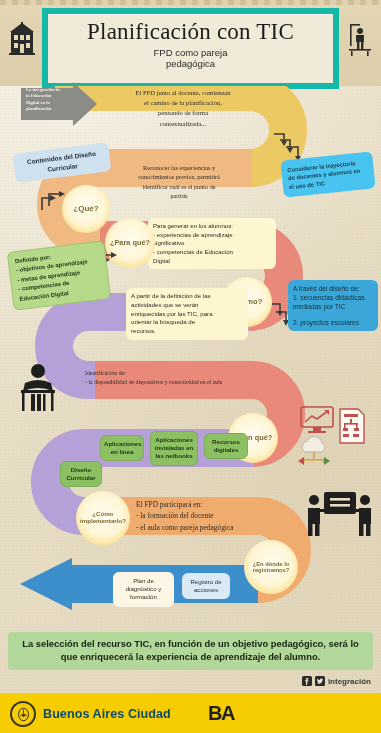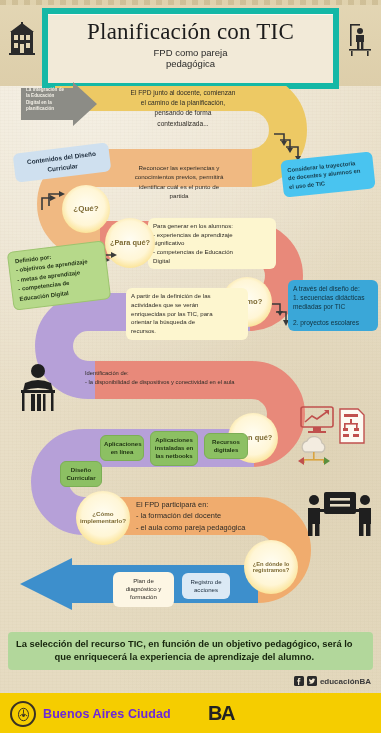--- a/index.html
+++ b/index.html
@@ -54,21 +54,21 @@
     margin:2px 0 0;font-size:9.5px;color:#2a2a2a;line-height:1.2;font-weight:400;
   }
   .icon-school{position:absolute;left:8px;top:22px;width:28px;height:34px;}
   .icon-teacher{position:absolute;right:8px;top:22px;width:26px;height:34px;}
 
   
   .flow{position:absolute;left:0;top:86px;width:381px;height:540px;}
   .flow svg{position:absolute;left:0;top:0;}
 
   
-  .tx{position:absolute;color:#2e2b26;}
+  .tx{position:absolute;color:#2e2b26;font-family:Liberation Serif, serif;}
   .tx.center{text-align:center;}
 
   .node{
     position:absolute;border-radius:50%;
     background:radial-gradient(circle at 50% 45%,#fffdf3 0%,#fff6d6 52%,#fbe49a 74%,rgba(250,219,132,.35) 100%);
     display:flex;align-items:center;justify-content:center;text-align:center;
     color:#7d6a33;font-weight:700;line-height:1.08;
   }
 
   .callout{position:absolute;border-radius:6px;}
@@ -85,38 +85,38 @@
   .tilt-b{transform:rotate(-7deg);}
 
   .grayarrow{position:absolute;}
 
   .squiggle{position:absolute;}
 
   
   .conclusion{
     position:absolute;left:8px;top:632px;width:365px;height:38px;
     background:#b2d79b;border-radius:4px;
-    display:flex;align-items:center;justify-content:flex-start;text-align:center;
+    display:flex;align-items:center;justify-content:center;text-align:center;
     font-size:9.4px;font-weight:700;color:#16240d;line-height:1.35;padding:0 8px;
     box-sizing:border-box;
   }
 
   .social{
     position:absolute;right:10px;top:676px;display:flex;align-items:center;gap:3px;
     font-size:8px;font-weight:700;color:#3a3a3a;
   }
 
   
   .footer{
     position:absolute;left:0;top:693px;width:381px;height:40px;background:#f5cd00;
   }
   .footer-left{position:absolute;left:10px;top:8px;display:flex;align-items:center;gap:7px;}
   .ba-seal{width:22px;height:22px;border-radius:50%;background:#f5cd00;border:2px solid #3a3223;
            display:flex;align-items:center;justify-content:center;}
-  .ba-city{font-size:12.5px;font-weight:700;color:#6d28d9;letter-spacing:.1px;}
+  .ba-city{font-size:12.5px;font-weight:700;color:#0c4a6e;letter-spacing:.1px;}
   .footer-right{position:absolute;left:208px;top:10px;display:flex;align-items:center;gap:6px;}
   .ba-logo{font-size:20px;font-weight:800;color:#222;letter-spacing:-1.5px;line-height:1;}
   .ba-slogan{font-size:10.5px;font-weight:600;color:#2b2b2b;letter-spacing:.1px;}
 </style>
 </head>
 <body>
 
 <div class="canvas">
   <div class="paper"></div>
 
@@ -409,21 +409,21 @@
 
   <div class="social">
     <svg width="10" height="10" viewBox="0 0 10 10">
       <rect width="10" height="10" rx="1.5" fill="#2b2b2b"></rect>
       <path d="M6.4 3.2h-.8c-.3 0-.4.1-.4.4V4.3h1.2l-.15 1.2H5.2V9H4V5.5H3.2V4.3H4V3.4c0-.9.5-1.4 1.4-1.4h1z" fill="#f0e6cf"></path>
     </svg>
     <svg width="10" height="10" viewBox="0 0 10 10">
       <rect width="10" height="10" rx="1.5" fill="#2b2b2b"></rect>
       <path d="M8.4 3.1c-.25.11-.5.18-.78.22.28-.17.5-.44.6-.76-.27.16-.56.27-.87.33a1.35 1.35 0 0 0-2.33.92c0 .11.01.21.03.31A3.85 3.85 0 0 1 2.2 2.7a1.36 1.36 0 0 0 .42 1.8 1.3 1.3 0 0 1-.61-.17v.02c0 .65.47 1.2 1.08 1.32a1.36 1.36 0 0 1-.61.03c.17.54.67.93 1.26.94A2.73 2.73 0 0 1 1.6 7.2a3.84 3.84 0 0 0 2.08.6c2.5 0 3.86-2.06 3.86-3.85v-.18c.27-.19.5-.43.68-.7z" fill="#f0e6cf"></path>
     </svg>
-    <span>educaciónBA</span>
+    <span>integración</span>
   </div>
 
   <div class="footer">
     <div class="footer-left">
       <div class="ba-seal">
         <svg width="15" height="15" viewBox="0 0 15 15">
           <ellipse cx="7.5" cy="7.5" rx="5" ry="6.2" fill="none" stroke="#3a3223" stroke-width="1"></ellipse>
           <path d="M4 9 q3.5 -4 7 0" fill="none" stroke="#3a3223" stroke-width=".9"></path>
           <path d="M7.5 2.5 v4" stroke="#3a3223" stroke-width=".9"></path>
           <circle cx="7.5" cy="8.6" r="1.4" fill="#3a3223"></circle>

